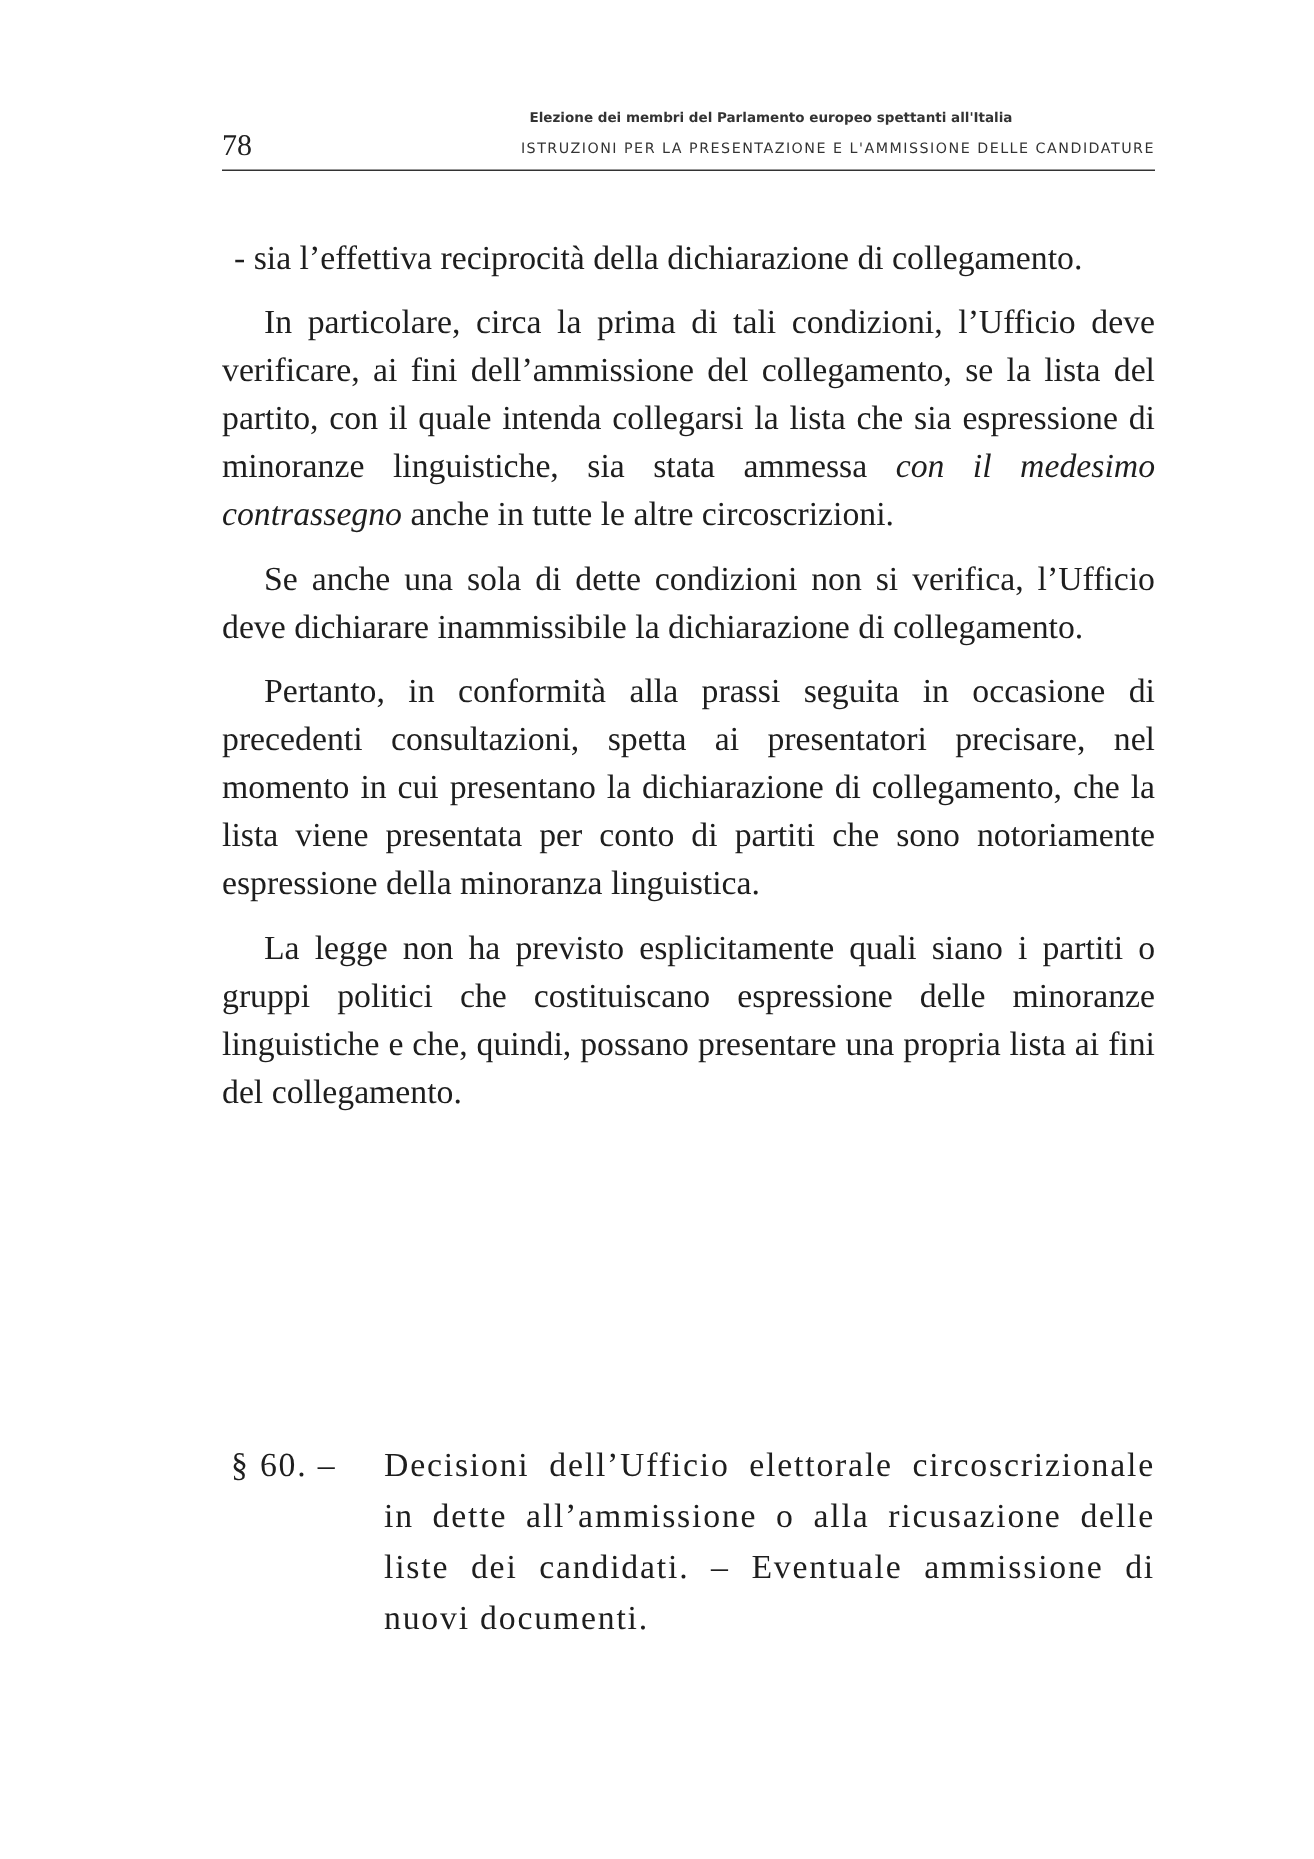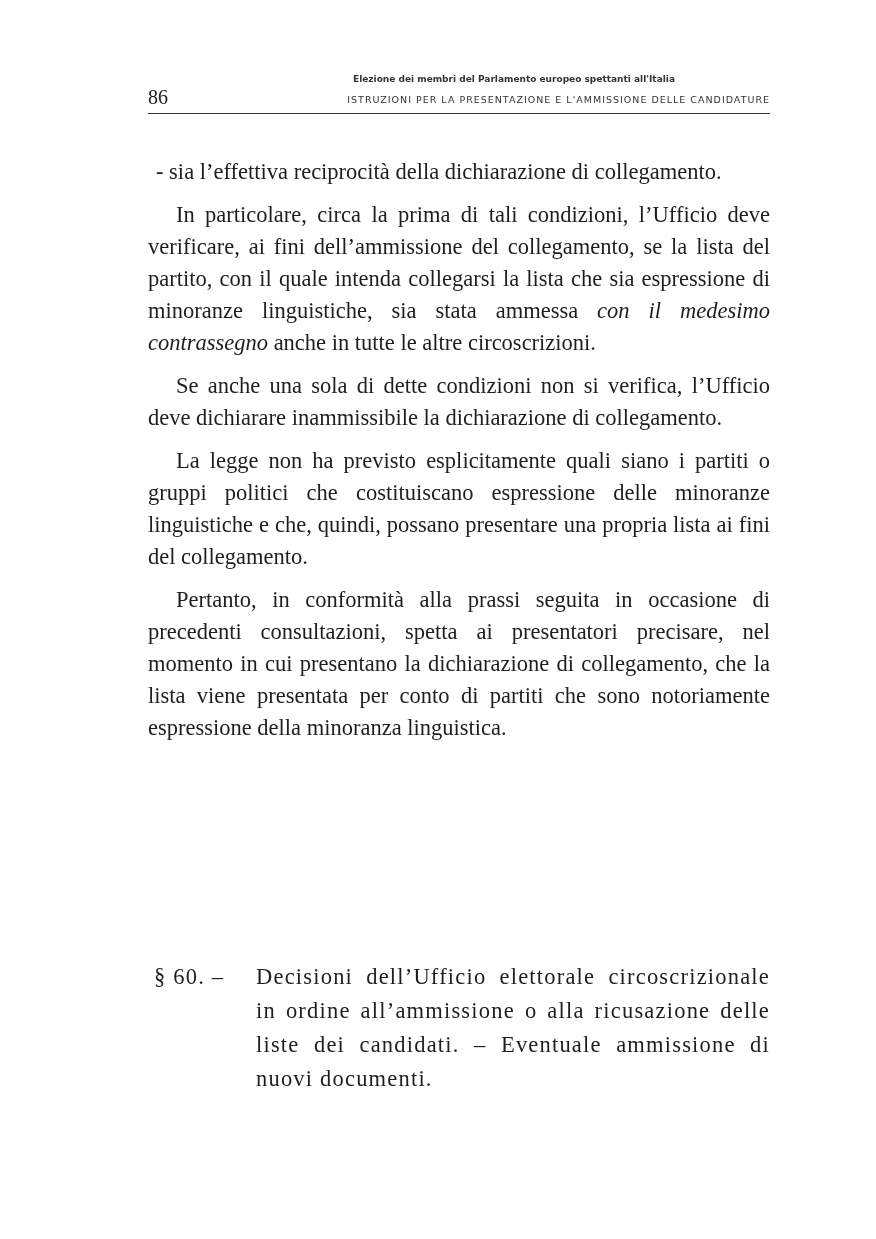--- a/index.html
+++ b/index.html
@@ -25,31 +25,31 @@
   .section { position: absolute; left: 148px; top: 960px; width: 622px; font-size: 22.5px;
        line-height: 34px; letter-spacing: 1.2px; }
   .section-num { position: absolute; left: 6px; top: 0; }
   .section-title { position: absolute; left: 108px; top: 0; width: 514px; text-align: justify; }
 </style>
 </head>
 <body>
 
 <div class="page">
   <div class="header">
-    <span class="page-number">86</span>
+    <span class="page-number">78</span>
     <div class="running-title-1">Elezione dei membri del Parlamento europeo spettanti all'Italia</div>
     <div class="running-title-2">ISTRUZIONI PER LA PRESENTAZIONE E L'AMMISSIONE DELLE CANDIDATURE</div>
   </div>
   <div class="header-rule"></div>
 
   <div class="body-text">
     <p class="first">- sia l’effettiva reciprocità della dichiarazione di collegamento.</p>
     <p><span>In particolare, circa la prima di tali condizioni, l’Ufficio deve verificare, ai fini dell’ammissione del collegamento, se la lista del partito, con il quale intenda collegarsi la lista che sia espressione di minoranze linguistiche, sia stata ammessa </span><em>con il medesimo contrassegno</em><span> anche in tutte le altre circoscrizioni.</span></p>
     <p>Se anche una sola di dette condizioni non si verifica, l’Ufficio deve dichiarare inammissibile la dichiarazione di collegamento.</p>
+    <p>Pertanto, in conformità alla prassi seguita in occasione di precedenti consultazioni, spetta ai presentatori precisare, nel momento in cui presentano la dichiarazione di collegamento, che la lista viene presentata per conto di partiti che sono notoriamente espressione della minoranza linguistica.</p>
     <p>La legge non ha previsto esplicitamente quali siano i partiti o gruppi politici che costituiscano espressione delle minoranze linguistiche e che, quindi, possano presentare una propria lista ai fini del collegamento.</p>
-    <p>Pertanto, in conformità alla prassi seguita in occasione di precedenti consultazioni, spetta ai presentatori precisare, nel momento in cui presentano la dichiarazione di collegamento, che la lista viene presentata per conto di partiti che sono notoriamente espressione della minoranza linguistica.</p>
   </div>
 
   <div class="section">
     <span class="section-num">§ 60. –</span>
-    <div class="section-title">Decisioni dell’Ufficio elettorale circoscrizionale in ordine all’ammissione o alla ricusazione delle liste dei candidati. – Eventuale ammissione di nuovi documenti.</div>
+    <div class="section-title">Decisioni dell’Ufficio elettorale circoscrizionale in dette all’ammissione o alla ricusazione delle liste dei candidati. – Eventuale ammissione di nuovi documenti.</div>
   </div>
 </div>
 
 </body></html>

